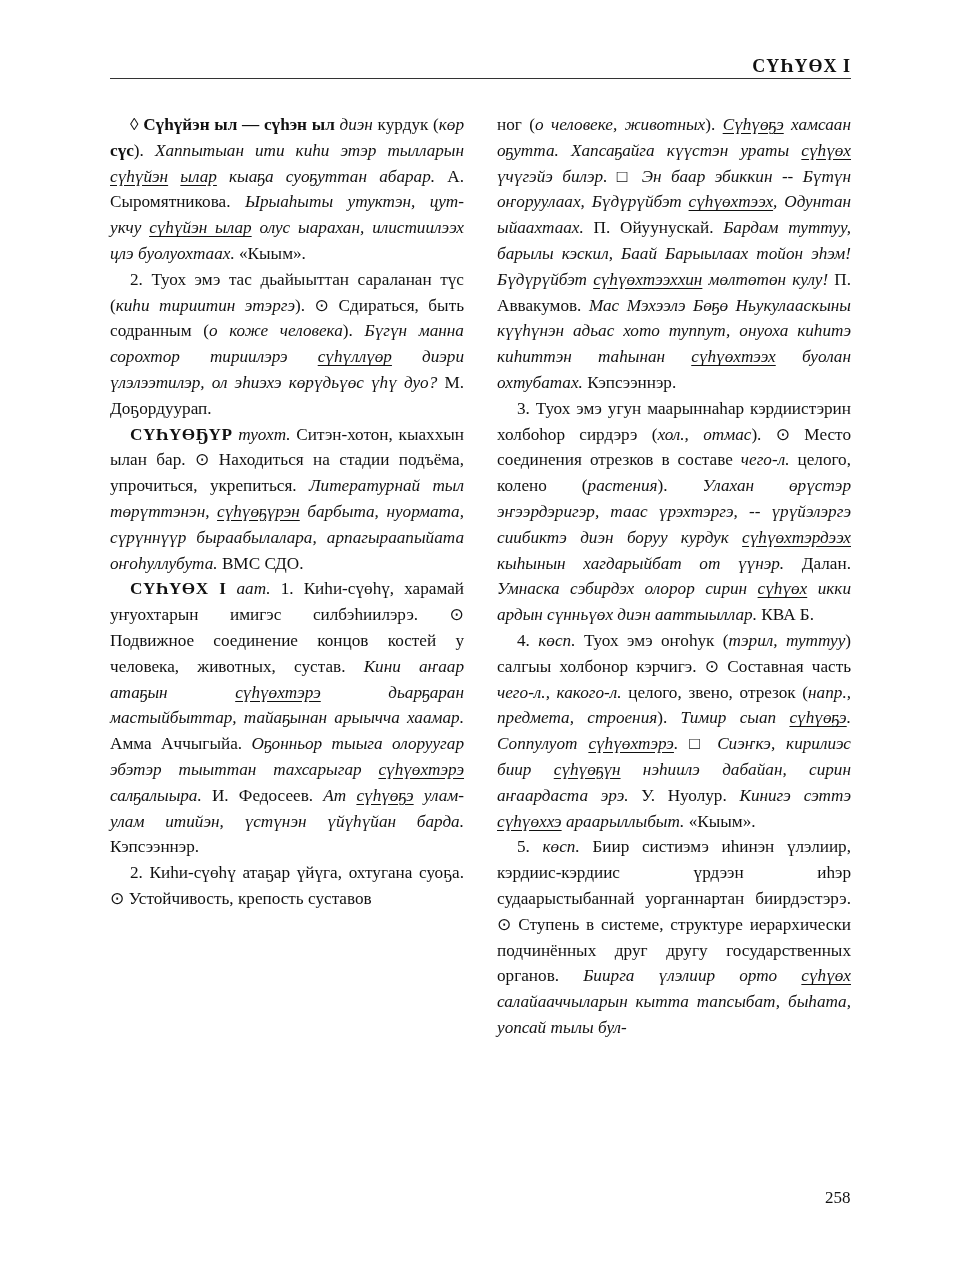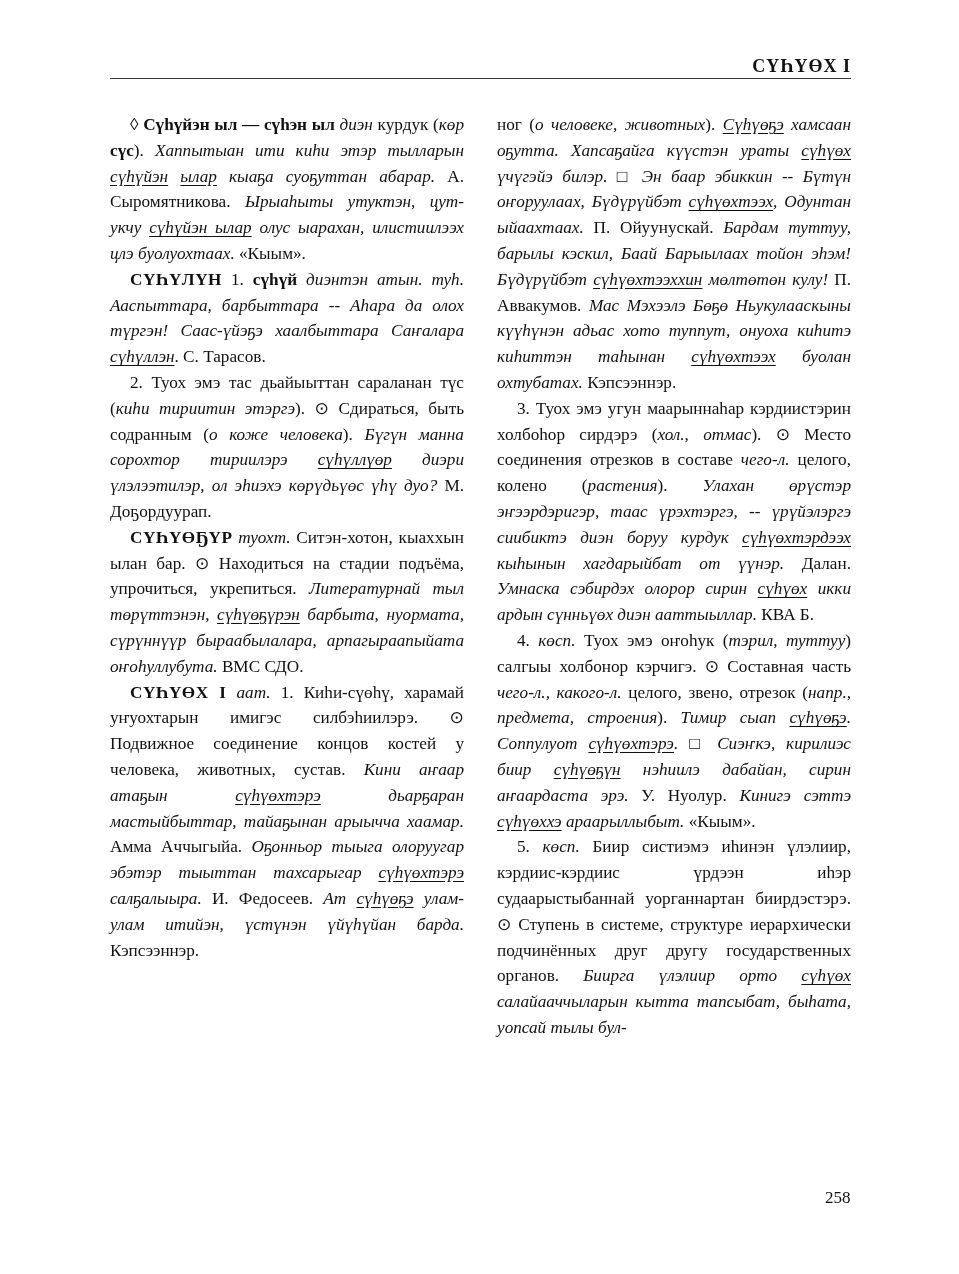--- a/index.html
+++ b/index.html
@@ -17,24 +17,24 @@
 </style>
 </head>
 <body>
 
 <div class="running-head">
   <span>СҮҺҮӨХ I</span>
 </div>
 
 <div class="col col-left" id="col-left">
     <div class="para ind"><span>◊ </span><span style="font-weight: bold;">Сүһүйэн ыл — сүһэн ыл</span><span style="font-style: italic;"> диэн</span><span> курдук (</span><span style="font-style: italic;">көр</span><span style="font-weight: bold;"> сүс</span><span>). </span><span style="font-style: italic;">Хаппытыан ити киһи этэр тылларын </span><span class="u" style="font-style: italic;">сүһүйэн</span><span style="font-style: italic;"> </span><span class="u" style="font-style: italic;">ылар</span><span style="font-style: italic;"> кыаҕа суоҕуттан абарар.</span><span> А. Сыромятникова. </span><span style="font-style: italic;">Ырыаһыты утуктэн, цут-укчу </span><span class="u" style="font-style: italic;">сүһүйэн ылар</span><span style="font-style: italic;"> олус ыарахан, илистиилээх цлэ буолуохтаах.</span><span> «Кыым».</span></div>
-    <div class="para ind"><span class="hw">СҮҺҮЛҮН</span><span> 1. </span><span style="font-weight: bold;">сүһүй</span><span style="font-style: italic;"> диэнтэн атын. туһ. Ааспыттара, барбыттара -- Аһара да олох түргэн! Саас-үйэҕэ хаалбыттара Саҥалара </span><span class="u" style="font-style: italic;">сүһүллэн</span><span>. С. Тарасов.</span></div>
     <div class="para ind"><span>2. Туох эмэ тас дьайыыттан сараланан түс (</span><span style="font-style: italic;">киһи тириитин этэргэ</span><span>). ⊙ Сдираться, быть содранным (</span><span style="font-style: italic;">о коже человека</span><span>). </span><span style="font-style: italic;">Бүгүн манна сорохтор тириилэрэ </span><span class="u" style="font-style: italic;">сүһүллүөр</span><span style="font-style: italic;"> диэри үлэлээтилэр, ол эһиэхэ көрүдьүөс үһү дуо?</span><span> М. Доҕордуурап.</span></div>
     <div class="para ind"><span class="hw">СҮҺҮӨҔҮР</span><span style="font-style: italic;"> туохт.</span><span> Ситэн-хотон, кыаххын ылан бар. ⊙ Находиться на стадии подъёма, упрочиться, укрепиться. </span><span style="font-style: italic;">Литературнай тыл төрүттэнэн, </span><span class="u" style="font-style: italic;">сүһүөҕүрэн</span><span style="font-style: italic;"> барбыта, нуормата, сүрүннүүр быраабылалара, арпагыраапыйата оҥоһуллубута.</span><span> ВМС СДО.</span></div>
     <div class="para ind"><span class="hw">СҮҺҮӨХ I</span><span style="font-style: italic;"> аат.</span><span> 1. Киһи-сүөһү, харамай уҥуохтарын имигэс силбэһиилэрэ. ⊙ Подвижное соединение концов костей у человека, животных, сустав. </span><span style="font-style: italic;">Кини аҥаар атаҕын </span><span class="u" style="font-style: italic;">сүһүөхтэрэ</span><span style="font-style: italic;"> дьарҕаран мастыйбыттар, тайаҕынан арыычча хаамар.</span><span> Амма Аччыгыйа. </span><span style="font-style: italic;">Оҕонньор тыыга олоруугар эбэтэр тыыттан тахсарыгар </span><span class="u" style="font-style: italic;">сүһүөхтэрэ</span><span style="font-style: italic;"> салҕалыыра.</span><span> И. Федосеев. </span><span style="font-style: italic;">Ат </span><span class="u" style="font-style: italic;">сүһүөҕэ</span><span style="font-style: italic;"> улам-улам итийэн, үстүнэн үйүһүйан барда.</span><span> Кэпсээннэр.</span></div>
+    <div class="para ind"><span>2. Киһи-сүөһү атаҕар үйүга, охтугана суоҕа. ⊙ Устойчивость, крепость суставов</span></div>
   </div>
 <div class="col col-right" id="col-right">
     <div class="para"><span>ног (</span><span style="font-style: italic;">о человеке, животных</span><span>). </span><span class="u" style="font-style: italic;">Сүһүөҕэ</span><span style="font-style: italic;"> хамсаан оҕутта. Хапсаҕайга күүстэн ураты </span><span class="u" style="font-style: italic;">сүһүөх</span><span style="font-style: italic;"> үчүгэйэ билэр.</span><span> □ </span><span style="font-style: italic;">Эн баар эбиккин -- Бүтүн оҥоруулаах, Бүдүрүйбэт </span><span class="u" style="font-style: italic;">сүһүөхтээх</span><span style="font-style: italic;">, Одунтан ыйаахтаах.</span><span> П. Ойуунускай. </span><span style="font-style: italic;">Бардам туттуу, барылы кэскил, Баай Барыылаах тойон эһэм! Бүдүрүйбэт </span><span class="u" style="font-style: italic;">сүһүөхтээххин</span><span style="font-style: italic;"> мөлтөтөн кулу!</span><span> П. Аввакумов. </span><span style="font-style: italic;">Мас Мэхээлэ Бөҕө Ньукулааскыны күүһүнэн адьас хото туппут, онуоха киһитэ киһиттэн таһынан </span><span class="u" style="font-style: italic;">сүһүөхтээх</span><span style="font-style: italic;"> буолан охтубатах.</span><span> Кэпсээннэр.</span></div>
     <div class="para ind"><span>3. Туох эмэ угун маарыннаһар кэрдиистэрин холбоһор сирдэрэ (</span><span style="font-style: italic;">хол., отмас</span><span>). ⊙ Место соединения отрезков в составе </span><span style="font-style: italic;">чего-л.</span><span> целого, колено (</span><span style="font-style: italic;">растения</span><span>). </span><span style="font-style: italic;">Улахан өрүстэр эҥээрдэригэр, таас үрэхтэргэ, -- үрүйэлэргэ сиибиктэ диэн боруу курдук </span><span class="u" style="font-style: italic;">сүһүөхтэрдээх</span><span style="font-style: italic;"> кыһынын хагдарыйбат от үүнэр.</span><span> Далан. </span><span style="font-style: italic;">Умнаска сэбирдэх олорор сирин </span><span class="u" style="font-style: italic;">сүһүөх</span><span style="font-style: italic;"> икки ардын сүнньүөх диэн ааттыыллар.</span><span> КВА Б.</span></div>
     <div class="para ind"><span>4. </span><span style="font-style: italic;">көсп.</span><span> Туох эмэ оҥоһук (</span><span style="font-style: italic;">тэрил, туттуу</span><span>) салгыы холбонор кэрчигэ. ⊙ Составная часть </span><span style="font-style: italic;">чего-л., какого-л.</span><span> целого, звено, отрезок (</span><span style="font-style: italic;">напр., предмета, строения</span><span>). </span><span style="font-style: italic;">Тимир сыап </span><span class="u" style="font-style: italic;">сүһүөҕэ</span><span style="font-style: italic;">. Соппулуот </span><span class="u" style="font-style: italic;">сүһүөхтэрэ</span><span style="font-style: italic;">.</span><span> □ </span><span style="font-style: italic;">Сиэҥкэ, кирилиэс биир </span><span class="u" style="font-style: italic;">сүһүөҕүн</span><span style="font-style: italic;"> нэһиилэ дабайан, сирин аҥаардаста эрэ.</span><span> У. Нуолур. </span><span style="font-style: italic;">Кинигэ сэттэ </span><span class="u" style="font-style: italic;">сүһүөххэ</span><span style="font-style: italic;"> араарыллыбыт.</span><span> «Кыым».</span></div>
     <div class="para ind"><span>5. </span><span style="font-style: italic;">көсп.</span><span> Биир систиэмэ иһинэн үлэлиир, кэрдиис-кэрдиис үрдээн иһэр судаарыстыбаннай уорганнартан биирдэстэрэ. ⊙ Ступень в системе, структуре иерархически подчинённых друг другу государственных органов. </span><span style="font-style: italic;">Биирга үлэлиир орто </span><span class="u" style="font-style: italic;">сүһүөх</span><span style="font-style: italic;"> салайааччыларын кытта тапсыбат, быһата, уопсай тылы бул-</span></div>
   </div>
 
 <div class="page-num">258</div>
 

